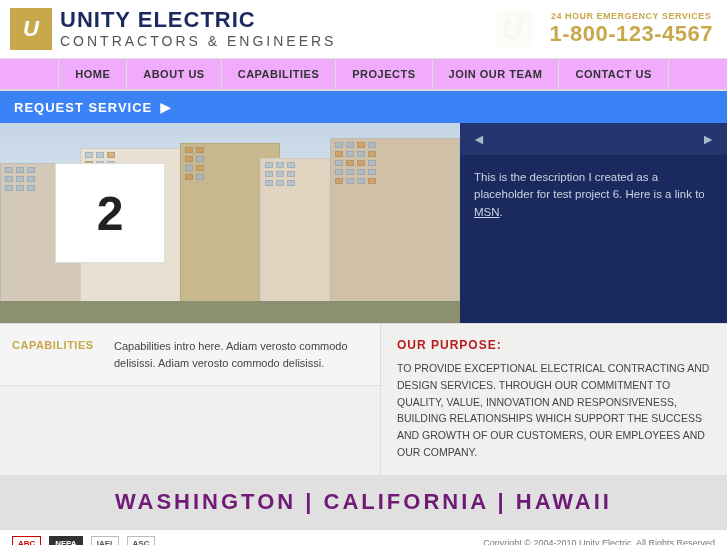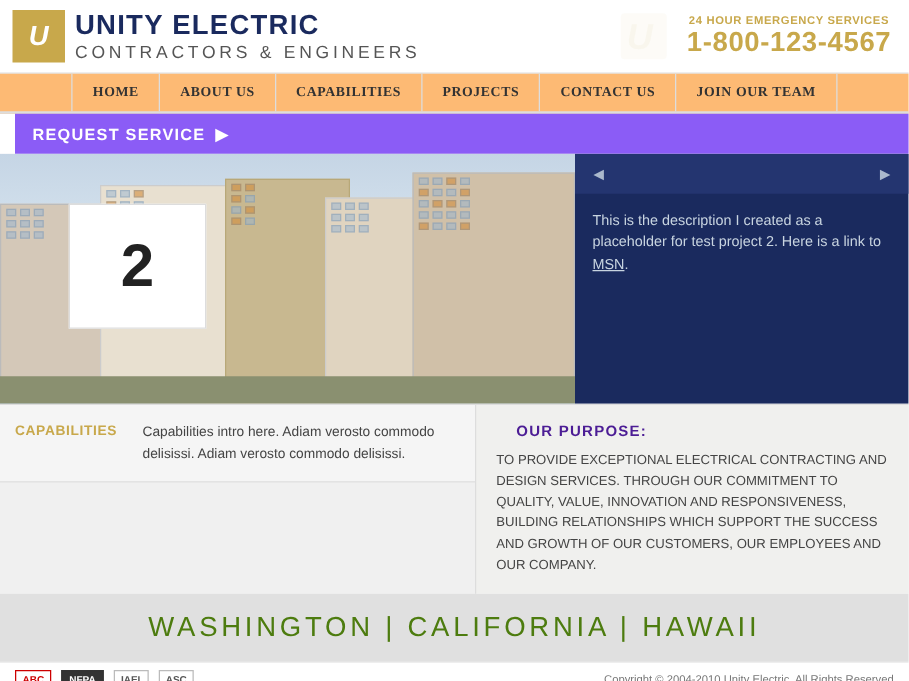--- a/index.html
+++ b/index.html
@@ -70,49 +70,47 @@
     }
     #emergency-phone {
       font-size: 22px;
       font-weight: bold;
       color: #c8a84b;
       letter-spacing: 0.5px;
     }
 
     
     #navbar {
-      background: #fdba74;
+      background: #f0abfc;
       border-bottom: 2px solid #ddd;
       display: flex;
       justify-content: center;
       gap: 0;
       padding: 0;
-      font-family: Liberation Serif, serif;
     }
     .nav-item {
       padding: 9px 16px;
       font-size: 11px;
       font-weight: bold;
       color: #333;
       text-transform: uppercase;
       letter-spacing: 0.5px;
       cursor: pointer;
       border-right: 1px solid #ddd;
     }
     .nav-item:first-child { border-left: 1px solid #ddd; }
 
     
     #request-banner {
-      background: #8b5cf6;
+      background: #3b82f6;
       padding: 8px 14px;
       display: flex;
       align-items: center;
       gap: 8px;
       cursor: pointer;
-      margin-left: 12px;
     }
     #request-banner-text {
       color: #fff;
       font-size: 13px;
       font-weight: bold;
       text-transform: uppercase;
       letter-spacing: 1px;
     }
     #request-arrow {
       color: #fff;
@@ -286,43 +284,42 @@
     #right-panel {
       flex: 1;
       padding: 14px 16px;
       background: #f0f0ee;
       border-left: 1px solid #ddd;
       border-top: 1px solid #ddd;
     }
     #purpose-title {
       font-size: 12px;
       font-weight: bold;
-      color: #4c1d95;
+      color: #b91c1c;
       text-transform: uppercase;
       letter-spacing: 1px;
       margin-bottom: 8px;
-      margin-left: 16px;
     }
     #purpose-text {
       font-size: 10.5px;
       color: #444;
       line-height: 1.6;
       text-transform: uppercase;
     }
 
     
     #state-banner {
       background: #e0e0e0;
       text-align: center;
       padding: 14px;
     }
     #state-text {
       font-size: 22px;
-      font-weight: normal;
-      color: #4d7c0f;
+      font-weight: bold;
+      color: #701a75;
       letter-spacing: 3px;
       text-transform: uppercase;
     }
 
     
     #footer {
       background: #fff;
       border-top: 1px solid #ddd;
       display: flex;
       align-items: center;
@@ -388,22 +385,22 @@
       <div id="emergency-phone">1-800-123-4567</div>
     </div>
   </div>
 </div>
 
 <nav id="navbar">
   <div class="nav-item">HOME</div>
   <div class="nav-item">ABOUT US</div>
   <div class="nav-item">CAPABILITIES</div>
   <div class="nav-item">PROJECTS</div>
+  <div class="nav-item">JOIN OUR TEAM</div>
   <div class="nav-item">CONTACT US</div>
-  <div class="nav-item">JOIN OUR TEAM</div>
 </nav>
 
 <div id="request-banner">
   <span id="request-banner-text">REQUEST SERVICE</span>
   <span id="request-arrow">▶</span>
 </div>
 
 <div id="hero">
   <div id="hero-image">
     <div id="building-sim">
@@ -519,21 +516,21 @@
     <div id="placeholder-box">
       <span id="placeholder-num">2</span>
     </div>
   </div>
   <div id="hero-right">
     <div id="hero-right-title-bar">
       <span id="hero-nav-left">◄</span>
       <span id="hero-nav-right">►</span>
     </div>
     <div id="hero-right-desc">
-      <span>This is the description I created as a placeholder for test project 2. Here is a link to</span>
+      <span>This is the description I created as a placeholder for test project 6. Here is a link to</span>
       <a href="#">MSN</a><span>.</span>
     </div>
   </div>
 </div>
 
 <div id="content-area">
   <div id="left-panels">
     <div class="content-panel">
       <div class="panel-label">CAPABILITIES</div>
       <div class="panel-text">Capabilities intro here. Adiam verosto commodo delisissi. Adiam verosto commodo delisissi.</div>

